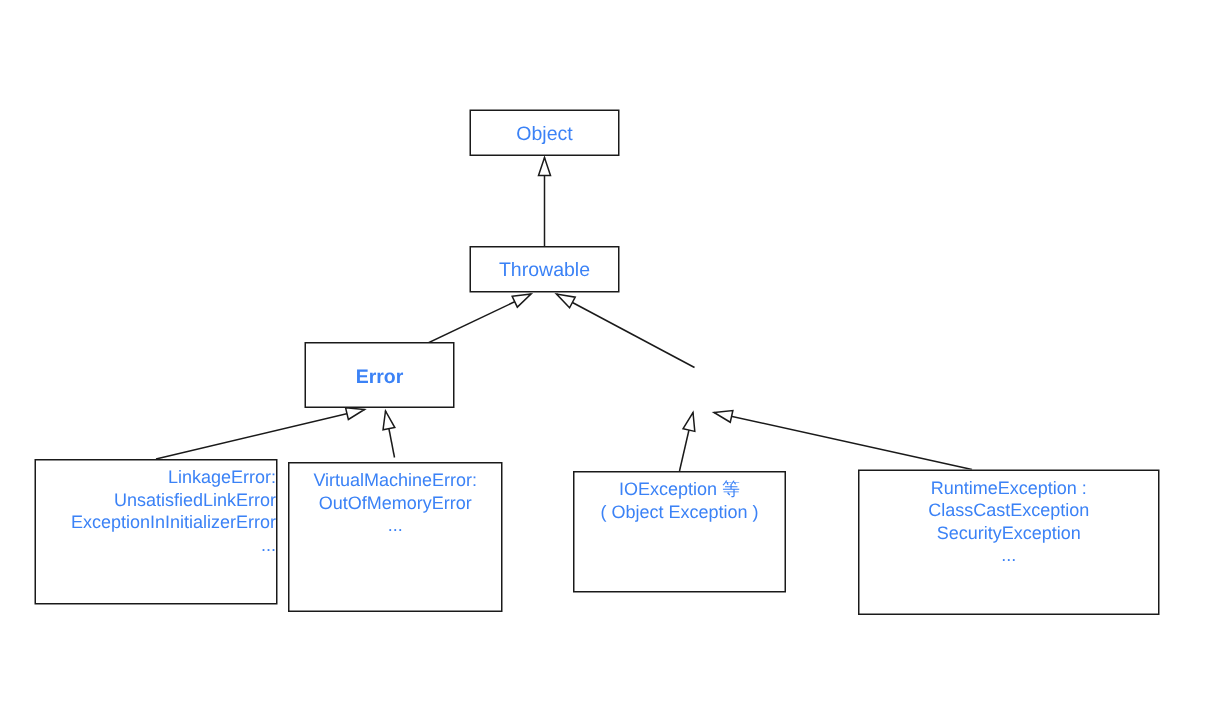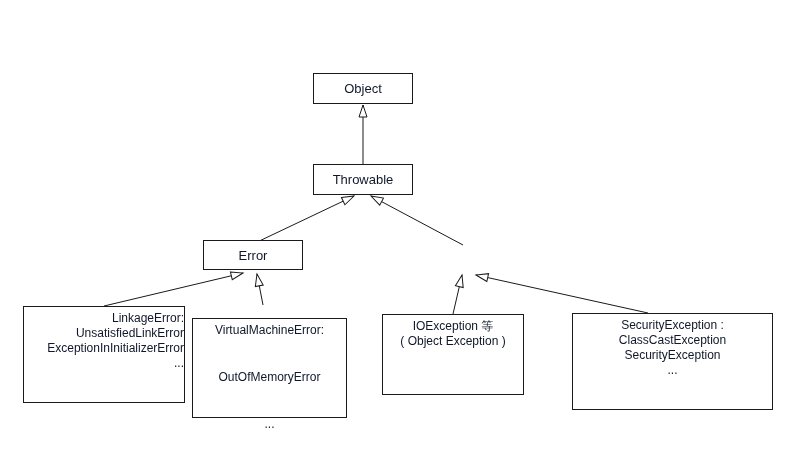--- a/index.html
+++ b/index.html
@@ -6,21 +6,21 @@
     margin: 0;
     padding: 0;
     background: #ffffff;
   }
   .canvas {
     position: relative;
     width: 803px;
     height: 474px;
     background: #ffffff;
     font-family: "Liberation Sans", "DejaVu Sans", sans-serif;
-    color: #0f172a;
+    color: #3b82f6;
     overflow: hidden;
   }
   .edges-svg {
     position: absolute;
     left: 0;
     top: 0;
     width: 803px;
     height: 474px;
   }
   .node {
@@ -68,43 +68,43 @@
   </svg>
 
   <div class="node" style="left:313px; top:73px; width:100px; height:31px;">
     <span>Object</span>
   </div>
 
   <div class="node" style="left:313px; top:164px; width:100px; height:31px;text-align:center;">
     <span>Throwable</span>
   </div>
 
-  <div class="node" style="left:203px; top:240px; width:100px; height:30px;">
+  <div class="node" style="left:203px; top:228px; width:100px; height:44px;font-weight:bold;">
     <span>Error</span>
   </div>
 
 
   <div class="node multi" style="left:23px; top:306px; width:162px; height:97px;align-items:flex-end;">
     <span>LinkageError:</span>
     <span>UnsatisfiedLinkError</span>
     <span>ExceptionInInitializerError</span>
     <span>...</span>
   </div>
 
-  <div class="node multi" style="left:192px; top:318px; width:155px; height:100px;gap:32px;">
+  <div class="node multi" style="left:192px; top:308px; width:143px; height:100px;">
     <span>VirtualMachineError:</span>
     <span>OutOfMemoryError</span>
     <span>...</span>
   </div>
 
   <div class="node multi" style="left:382px; top:314px; width:142px; height:81px;">
     <span>IOException 等</span>
     <span>( Object Exception )</span>
   </div>
 
   <div class="node multi" style="left:572px; top:313px; width:201px; height:97px;">
-    <span>SecurityException :</span>
+    <span>RuntimeException :</span>
     <span>ClassCastException</span>
     <span>SecurityException</span>
     <span>...</span>
   </div>
 
 </div>
 
 </body></html>

